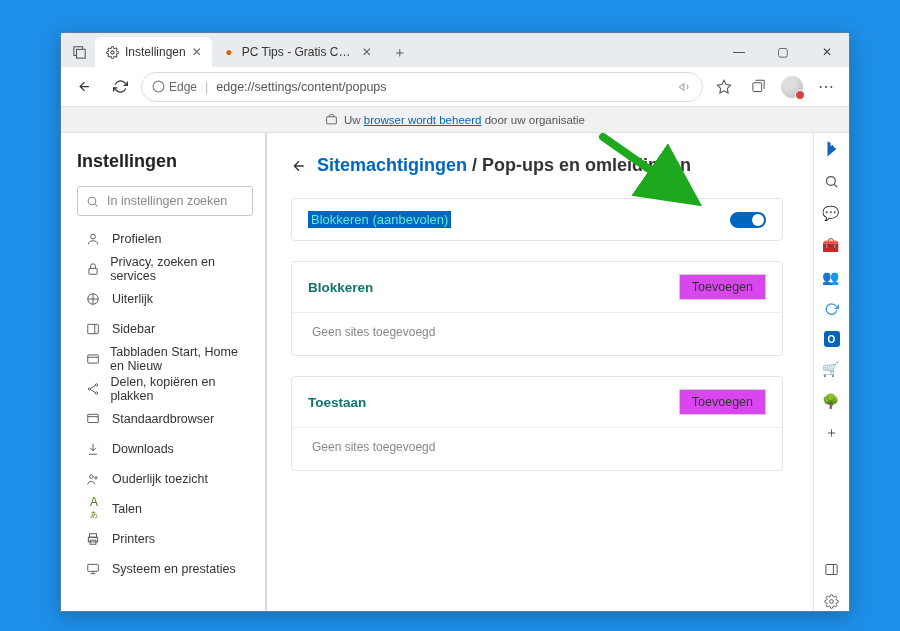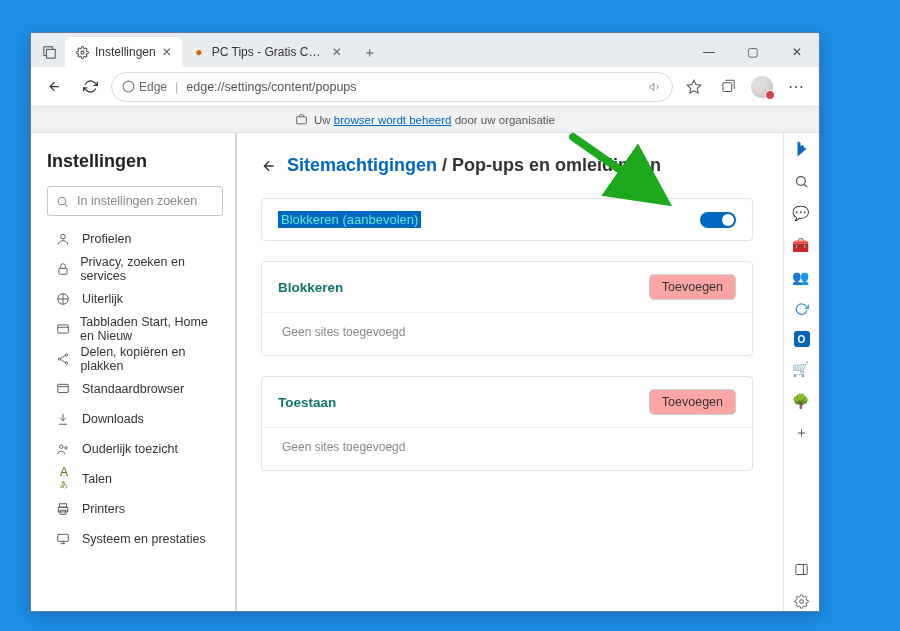--- a/index.html
+++ b/index.html
@@ -1,21 +1,21 @@
 <!DOCTYPE html>
 <html><head>
 <meta charset="utf-8">
 <style>
   * { box-sizing: border-box; margin: 0; padding: 0; }
   html, body { width: 900px; height: 631px; overflow: hidden; font-family: "Segoe UI", Arial, sans-serif; }
   body { background: #1e8fe8; position: relative; }
 
   
   .window {
-    position: absolute; left: 30px; top: 32px; width: 790px; height: 580px;
+    position: absolute; left: 60px; top: 32px; width: 790px; height: 580px;
     background: #fff; border: 1px solid #5a7ca3; border-radius: 6px 6px 0 0;
     box-shadow: 0 4px 20px rgba(0,0,0,.25); display: flex; flex-direction: column;
   }
 
   
   .tabstrip { height: 34px; background: #e9ecef; display: flex; align-items: flex-end; padding-left: 4px; }
   .tab-btn { width: 30px; height: 30px; display:flex; align-items:center; justify-content:center; color:#555; }
   .tab { height: 30px; display:flex; align-items:center; gap:6px; padding: 0 10px; font-size: 12px; color:#333; border-radius: 6px 6px 0 0; max-width: 180px; }
   .tab.active { background: #fff; }
   .tab .fav { width:14px; height:14px; display:inline-flex; align-items:center; justify-content:center; }
@@ -60,21 +60,21 @@
   .card { border:1px solid #e4e4e4; border-radius:4px; margin-bottom:20px; background:#fff; }
   .row { display:flex; align-items:center; justify-content:space-between; padding:12px 16px; }
   .row.top { border-bottom:1px solid #eee; }
   .hl { background:#0067c0; color:#5eead4; padding:1px 3px; font-size:13px; }
   .row h4 { font-size:13.5px; font-weight:600; color:#0f766e; }
   .sub { padding: 12px 20px 16px; font-size:12px; color:#888; }
 
   .toggle { width:36px; height:16px; background:#0067c0; border-radius:10px; position:relative; }
   .toggle::after { content:""; position:absolute; right:2px; top:2px; width:12px; height:12px; background:#fff; border-radius:50%; }
 
-  .btn { border:1px solid #cfcfcf; background:#fca5a5; padding:5px 12px; font-size:12.5px; border-radius:5px; color:#333; }
+  .btn { border:1px solid #cfcfcf; background:#d946ef; padding:5px 12px; font-size:12.5px; border-radius:0; color:#333; }
 
   
   .arrow { position:absolute; pointer-events:none; }
 
   
   .edge-side { width:36px; border-left:1px solid #e6e6e6; display:flex; flex-direction:column; align-items:center; padding-top:6px; gap:12px; }
   .edge-side .s { width:20px; height:20px; display:flex; align-items:center; justify-content:center; font-size:14px; }
   .edge-side .spacer { flex:1; }
 
   
@@ -209,20 +209,29 @@
               <svg width="14" height="14" viewBox="0 0 24 24" fill="none" stroke="#555" stroke-width="1.6">
                 <circle cx="12" cy="12" r="9"></circle>
                 <path d="M12 3v18M3 12h18"></path>
               </svg>
             </span>
             <span>Uiterlijk</span>
           </li>
           <li>
             <span class="nicon">
               <svg width="14" height="14" viewBox="0 0 24 24" fill="none" stroke="#555" stroke-width="1.6">
+                <rect x="3" y="4" width="18" height="16" rx="1"></rect>
+                <line x1="15" y1="4" x2="15" y2="20"></line>
+              </svg>
+            </span>
+            <span>Sidebar</span>
+          </li>
+          <li>
+            <span class="nicon">
+              <svg width="14" height="14" viewBox="0 0 24 24" fill="none" stroke="#555" stroke-width="1.6">
                 <rect x="3" y="5" width="18" height="14" rx="1"></rect>
                 <line x1="3" y1="9" x2="21" y2="9"></line>
               </svg>
             </span>
             <span>Tabbladen Start, Home en Nieuw</span>
           </li>
           <li>
             <span class="nicon">
               <svg width="14" height="14" viewBox="0 0 24 24" fill="none" stroke="#555" stroke-width="1.6">
                 <circle cx="18" cy="5" r="2"></circle>

